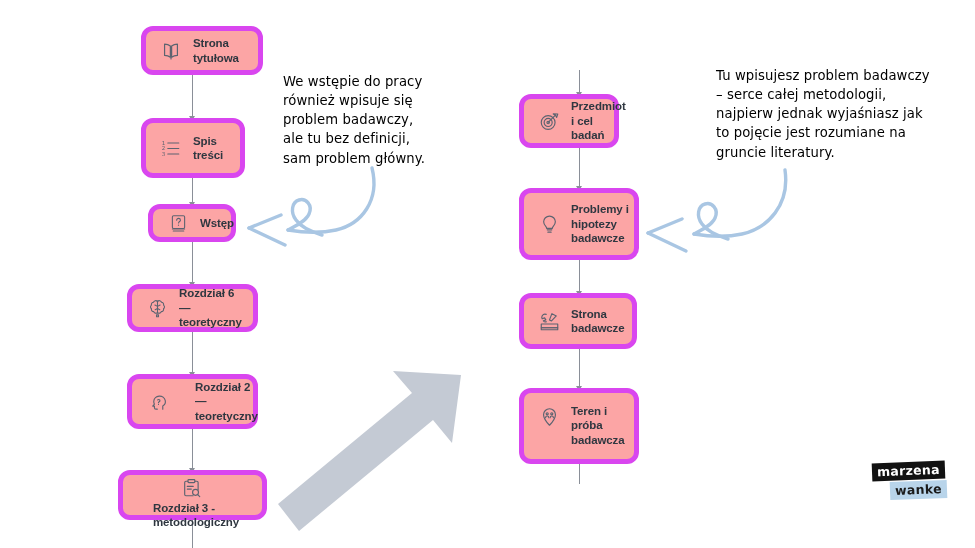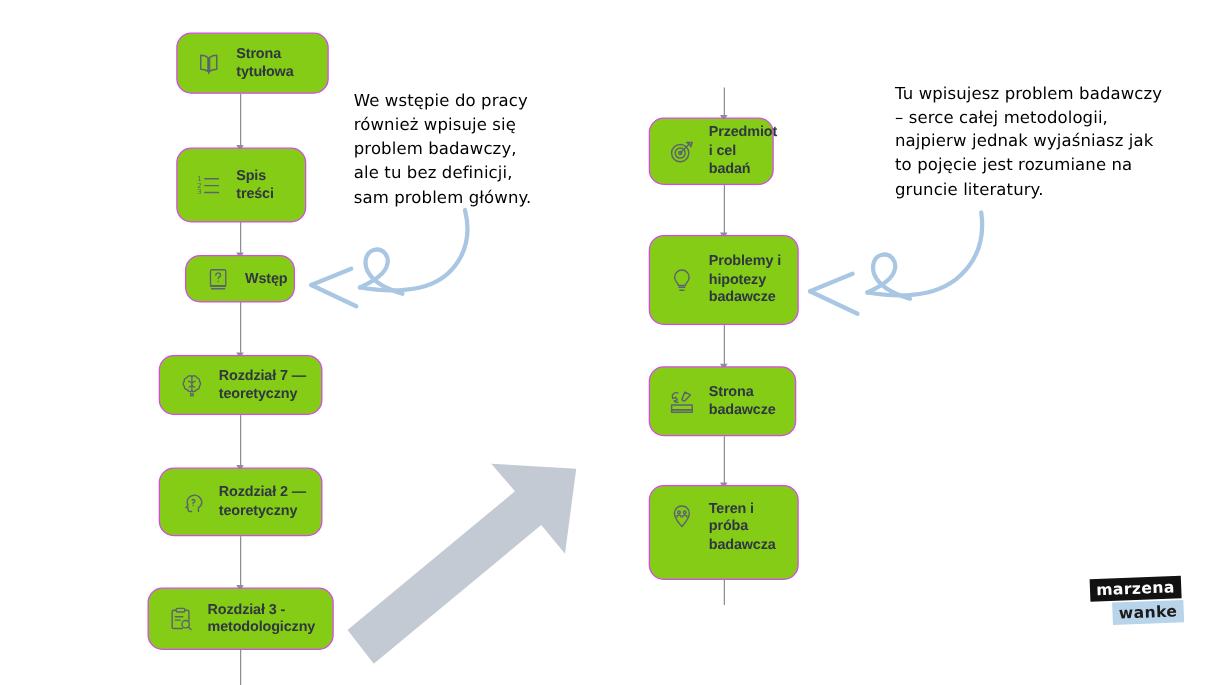--- a/index.html
+++ b/index.html
@@ -9,22 +9,22 @@
     font-family:"Liberation Sans", sans-serif;
     overflow:hidden;
     position:relative;
   }
   #canvas{position:absolute;left:0;top:0;width:975px;height:548px;}
 
   
   .node{
     position:absolute;
     box-sizing:border-box;
-    background:#84cc16;
-    border:1px solid #d946ef;
+    background:#fca5a5;
+    border:5px solid #d946ef;
     border-radius:12px;
     display:flex;
     align-items:center;
     padding:0 5px 0 12px;
   }
   .node .ico{
     flex:0 0 auto;
     width:26px;height:26px;
     margin-right:9px;
     display:flex;align-items:center;justify-content:center;
@@ -162,37 +162,37 @@
   <div class="node" style="left:127px;top:284px;width:131px;height:48px;">
     <span class="ico">
       <svg width="23" height="23" viewBox="0 0 24 24" fill="none" stroke="currentColor" stroke-width="1.15" stroke-linecap="round" stroke-linejoin="round">
         <path d="M12 4.4c-1.5-1.1-3.6-0.6-4.2 1.1-1.6 0.1-2.6 1.6-2.1 3-1.3 0.9-1.3 2.9 0 3.8-0.4 1.6 0.8 3 2.4 3 0.5 1.6 2.5 2.1 3.9 1.1"></path>
         <path d="M12 4.4c1.5-1.1 3.6-0.6 4.2 1.1 1.6 0.1 2.6 1.6 2.1 3 1.3 0.9 1.3 2.9 0 3.8 0.4 1.6-0.8 3-2.4 3-0.5 1.6-2.5 2.1-3.9 1.1"></path>
         <path d="M12 4.4v12"></path>
         <path d="M9.3 8.3L12 9.8M14.7 8.3L12 9.8M9.6 13.2L12 12M14.4 13.2L12 12"></path>
         <path d="M11 18.6h2v2h-2z"></path>
       </svg>
     </span>
-    <span class="lbl">Rozdział 7 —
+    <span class="lbl">Rozdział 6 —
 teoretyczny</span>
   </div>
 
-  <div class="node" style="left:127px;top:374px;width:131px;height:55px;">
+  <div class="node" style="left:127px;top:374px;width:131px;height:55px;gap:16px;">
     <span class="ico">
       <svg width="23" height="23" viewBox="0 0 24 24" fill="none" stroke="currentColor" stroke-width="1.2" stroke-linecap="round" stroke-linejoin="round">
         <path d="M17.5 20v-3.2c2-1.2 3.1-3.3 2.6-5.6-0.6-2.9-3.3-5-6.4-4.8-3 0.2-5.4 2.5-5.6 5.4-0.1 1.1 0.2 2.1 0.7 3L7 16.8h1.8v1.6c0 0.9 0.7 1.6 1.6 1.6h1.4"></path>
         <path d="M12.2 10.4c0.5-0.6 1.5-0.6 2 0 0.6 0.7 0.2 1.5-0.5 1.8-0.5 0.2-0.7 0.6-0.7 1.1"></path>
         <circle cx="13" cy="15" r="0.55" fill="currentColor" stroke="none"></circle>
       </svg>
     </span>
     <span class="lbl">Rozdział 2 —
 teoretyczny</span>
   </div>
 
-  <div class="node" style="left:118px;top:470px;width:149px;height:50px;">
+  <div class="node" style="left:118px;top:470px;width:149px;height:50px;flex-direction:column;">
     <span class="ico">
       <svg width="23" height="23" viewBox="0 0 24 24" fill="none" stroke="currentColor" stroke-width="1.2" stroke-linecap="round" stroke-linejoin="round">
         <path d="M15.5 4.4h2.1c0.7 0 1.3 0.6 1.3 1.3v7.6"></path>
         <path d="M13.6 19.6H6.2c-0.7 0-1.3-0.6-1.3-1.3V5.7c0-0.7 0.6-1.3 1.3-1.3h2.1"></path>
         <rect x="8.3" y="2.8" width="7.2" height="3.1" rx="0.9"></rect>
         <path d="M7.6 9.8h6.2M7.6 12.6h4.2"></path>
         <circle cx="16.2" cy="16" r="3.1"></circle>
         <path d="M18.5 18.3l2.1 2.1"></path>
       </svg>
     </span>

